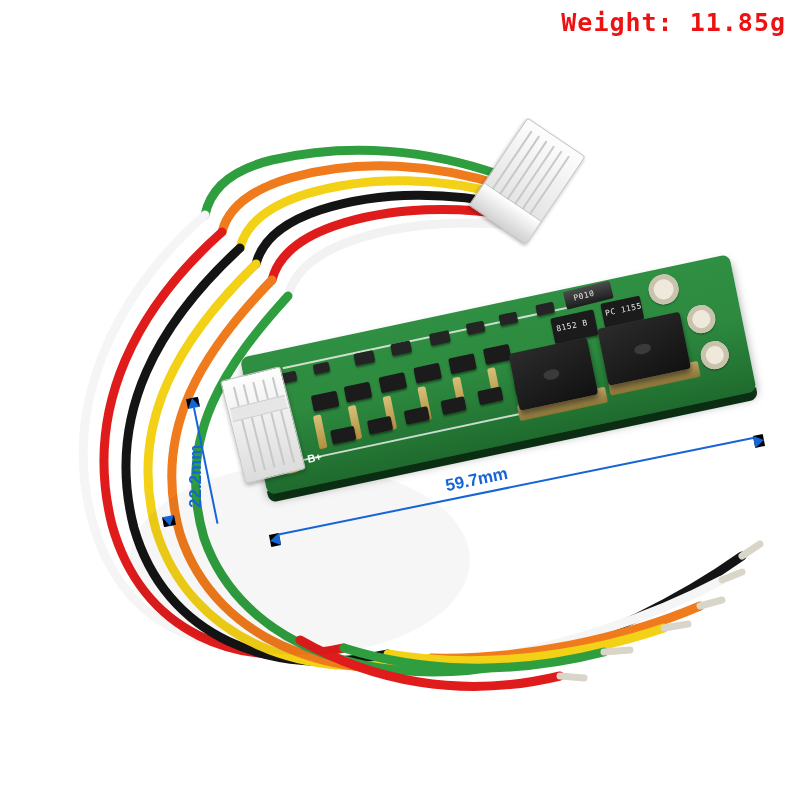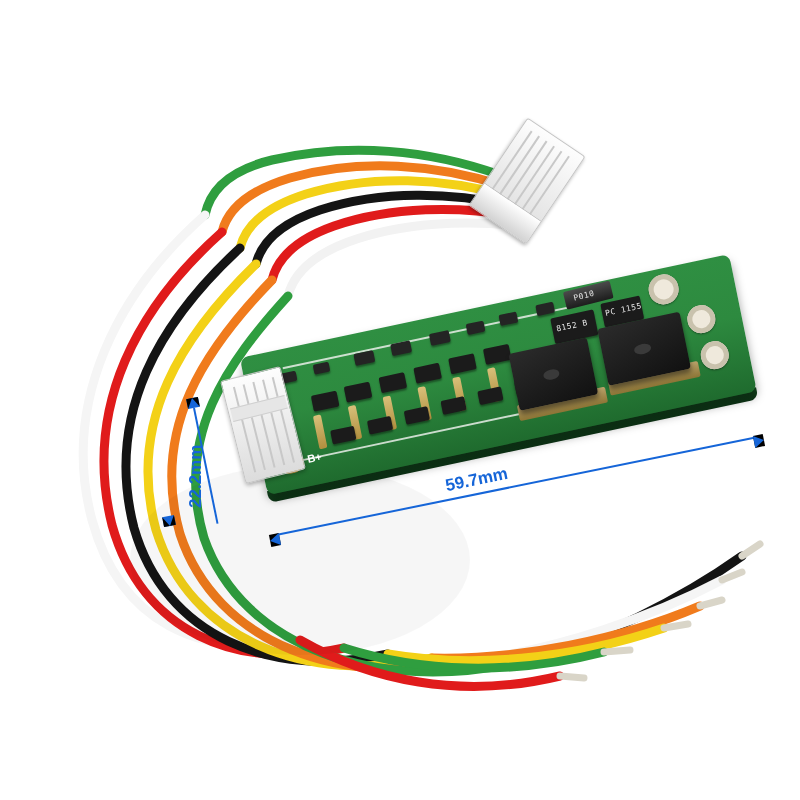--- a/index.html
+++ b/index.html
@@ -175,20 +175,21 @@
   .dim-text.vertical {
     transform: rotate(-90deg);
     transform-origin: 0 0;
   }
 </style>
 </head>
 <body>
 
 <div class="stage">
 
+  <div class="weight-label">Weight: 11.85g</div>
 
   <div class="photo">
 
     <svg width="800" height="800" viewBox="0 0 800 800" style="position:absolute;left:0;top:0;">
 
       <g fill="none" stroke-linecap="round">
 
         <path d="M500,175 C430,150 350,142 272,160 C230,170 210,190 205,215" stroke="#2f9e3f" stroke-width="9"></path>
 
         <path d="M504,186 C436,164 360,158 290,178 C250,190 228,208 222,232" stroke="#f07b1c" stroke-width="9"></path>

